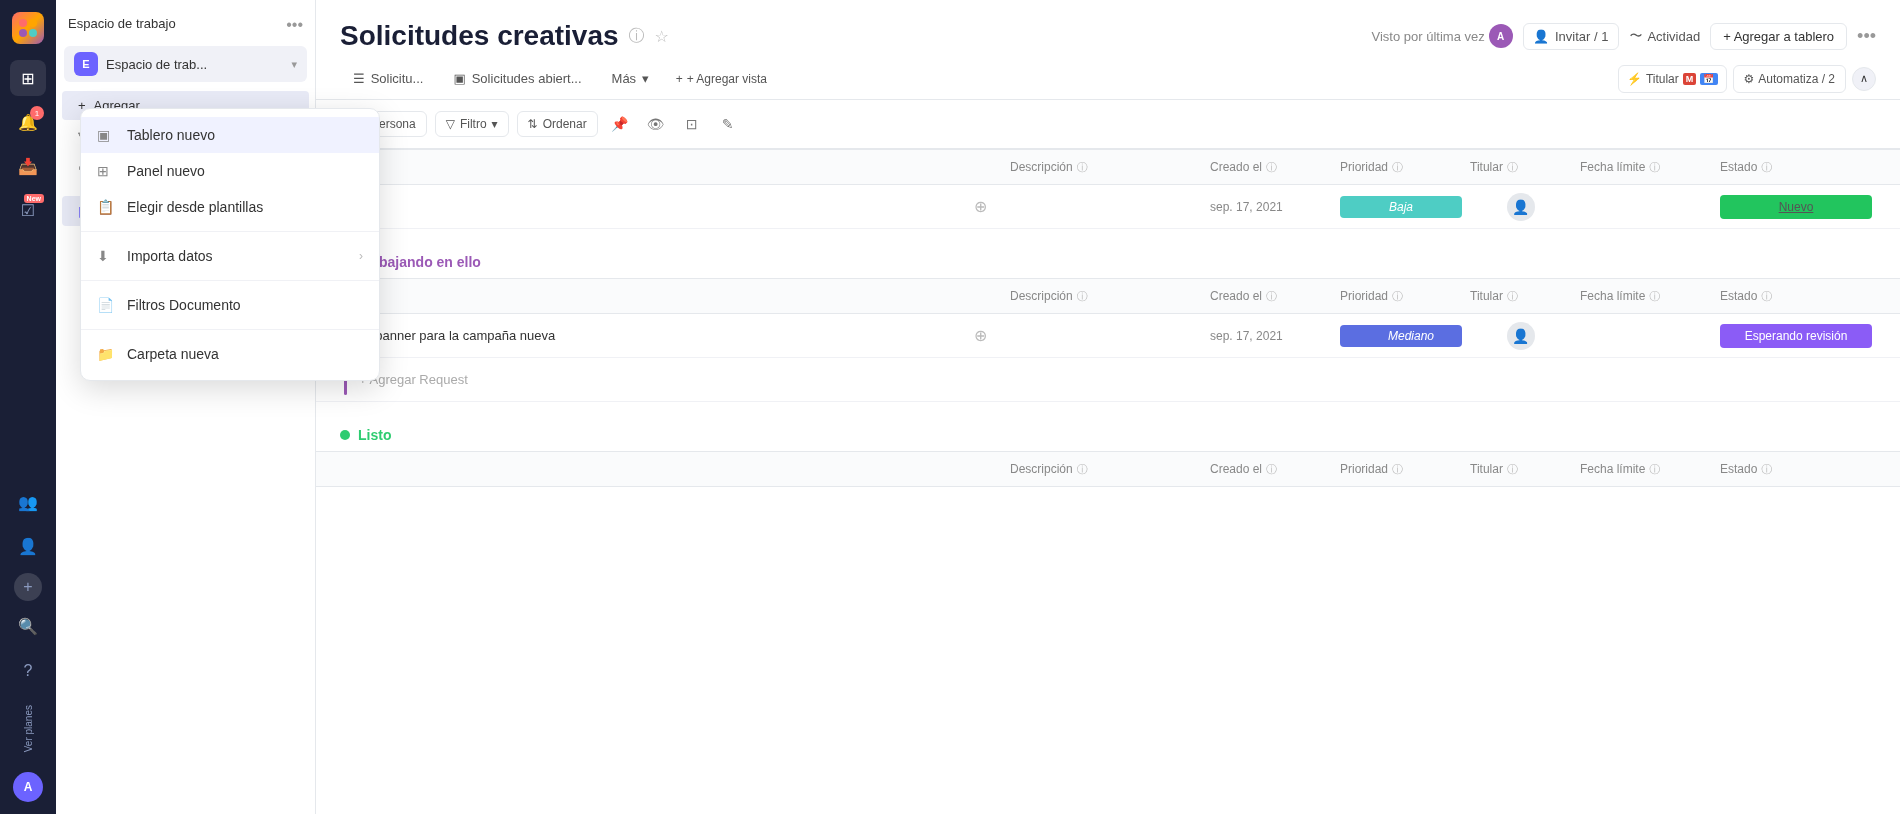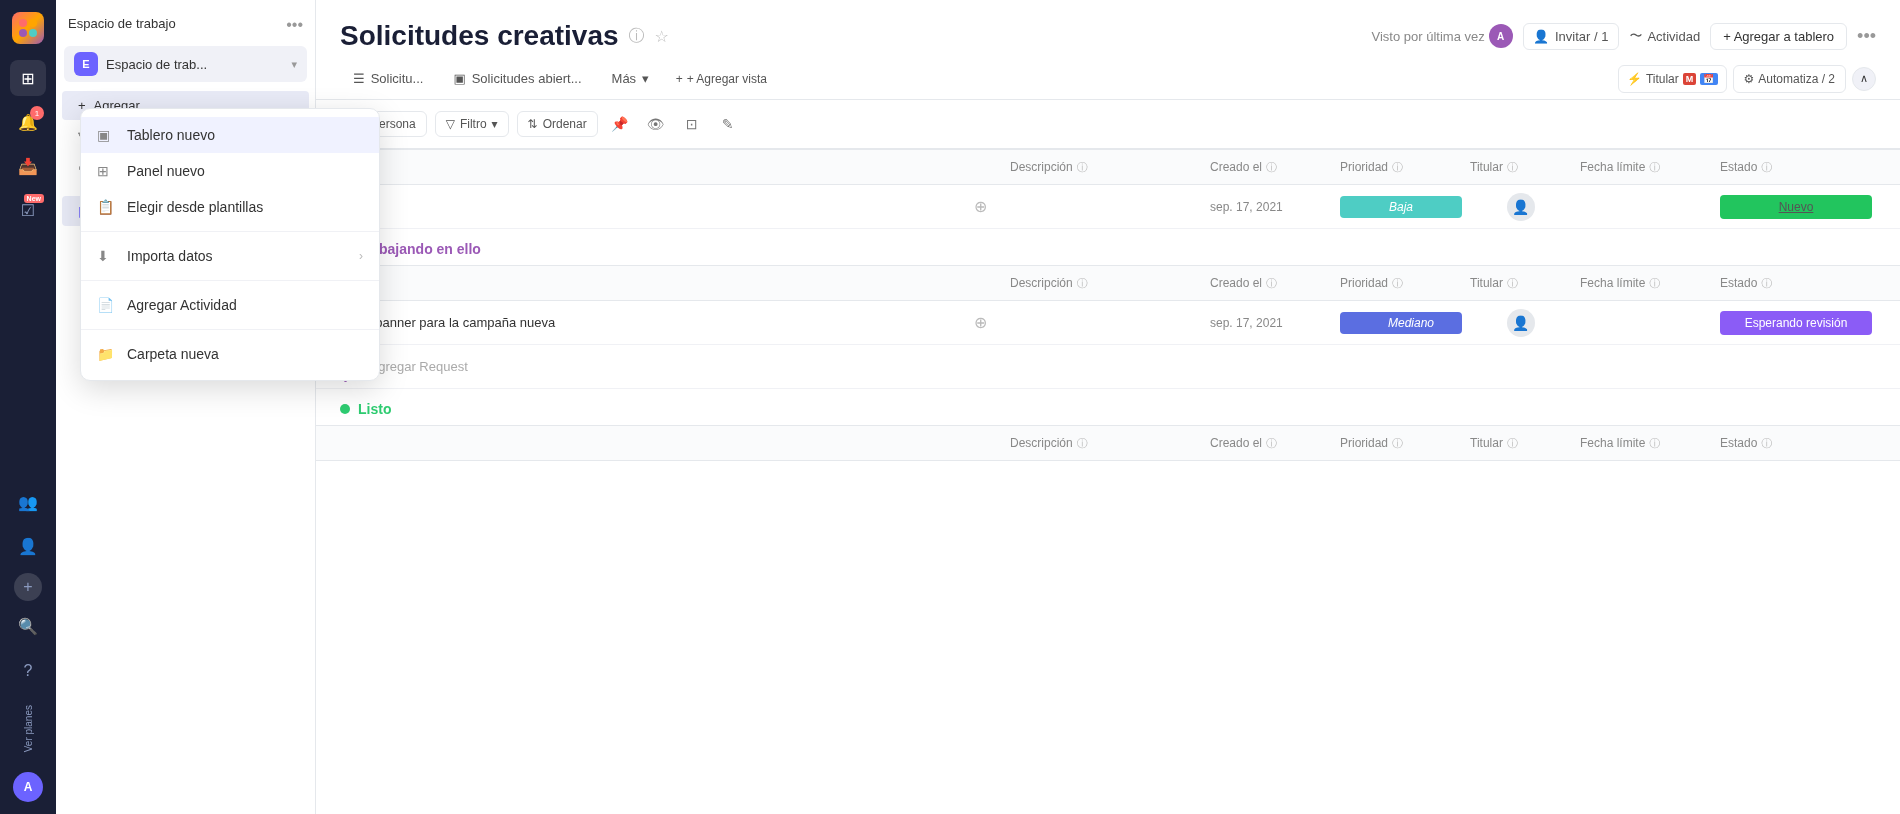--- a/index.html
+++ b/index.html
@@ -196,21 +196,21 @@
     .sub-toolbar-icon {
       width: 28px; height: 28px; border-radius: 6px;
       display: flex; align-items: center; justify-content: center;
       cursor: pointer; color: #777; font-size: 14px;
     }
 
     
     .table-area {
       flex: 1; overflow-y: auto; background: #fff;
     }
-    .group-section { margin-bottom: 0; }
+    .group-section { margin-bottom: 13px; }
     .group-header {
       display: flex; align-items: center; gap: 8px;
       padding: 12px 24px 8px;
       font-weight: 600; font-size: 14px;
     }
     .group-header.trabajando { color: #9b59b6; }
     .group-header.listo { color: #2ecc71; }
 
     .table-header-row {
       display: flex; align-items: center;
@@ -677,20 +677,20 @@
   </div>
   <div class="dropdown-divider"></div>
   <div class="dropdown-item">
     <span class="item-icon">⬇</span>
     <span>Importa datos</span>
     <span class="item-chevron">›</span>
   </div>
   <div class="dropdown-divider"></div>
   <div class="dropdown-item">
     <span class="item-icon">📄</span>
-    <span>Agregar Actividad</span>
+    <span>Filtros Documento</span>
   </div>
   <div class="dropdown-divider"></div>
   <div class="dropdown-item">
     <span class="item-icon">📁</span>
     <span>Carpeta nueva</span>
   </div>
 </div>
 
 </body></html>

